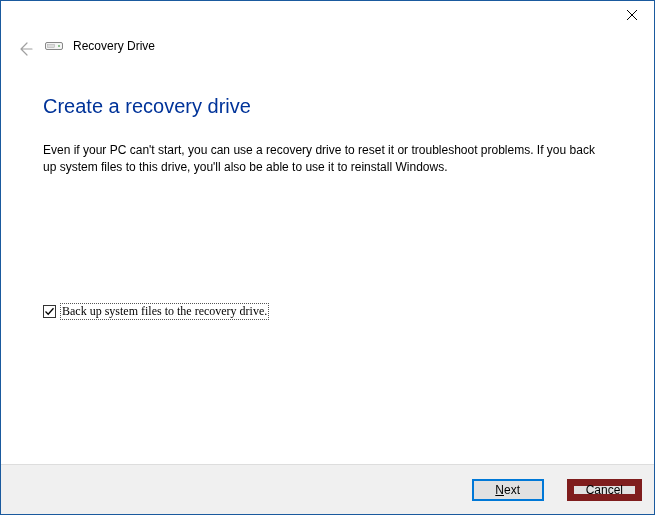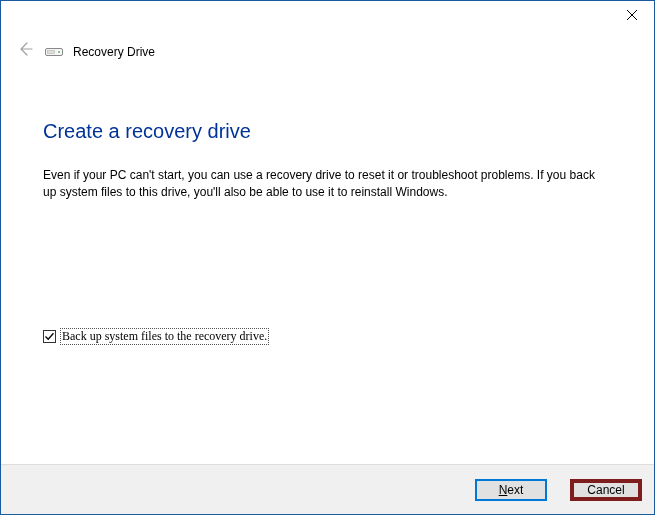--- a/index.html
+++ b/index.html
@@ -39,21 +39,21 @@
       justify-content: center;
       cursor: pointer;
       color: #000;
     }
     .close-btn svg {
       width: 10px;
       height: 10px;
     }
     .header {
       display: flex;
-      align-items: flex-end;
+      align-items: flex-start;
       padding: 8px 14px 0 14px;
       gap: 10px;
     }
     .back-arrow {
       width: 20px;
       height: 20px;
       display: flex;
       align-items: center;
       justify-content: center;
       color: #a0a0a0;
@@ -75,21 +75,20 @@
     }
     .content {
       flex: 1;
       padding: 36px 42px 0 42px;
     }
     .page-title {
       font-size: 20px;
       font-weight: 400;
       color: #003399;
       margin-bottom: 24px;
-      margin-top: 25px;
     }
     .description {
       font-size: 12px;
       color: #000;
       line-height: 1.45;
       max-width: 555px;
       margin-top: 9px;
     }
     .checkbox-row {
       margin-top: 126px;
@@ -126,21 +125,21 @@
       background: #f0f0f0;
       display: flex;
       align-items: center;
       justify-content: flex-end;
       padding: 0 12px;
       gap: 23px;
     }
     .btn {
       min-width: 72px;
       height: 22px;
-      border: 4px solid #7f1d1d;
+      border: 7px solid #7f1d1d;
       background: #e1e1e1;
       font-family: inherit;
       font-size: 12px;
       cursor: pointer;
       padding: 0 12px;
       display: flex;
       align-items: center;
       justify-content: center;
     }
     .btn-default {

